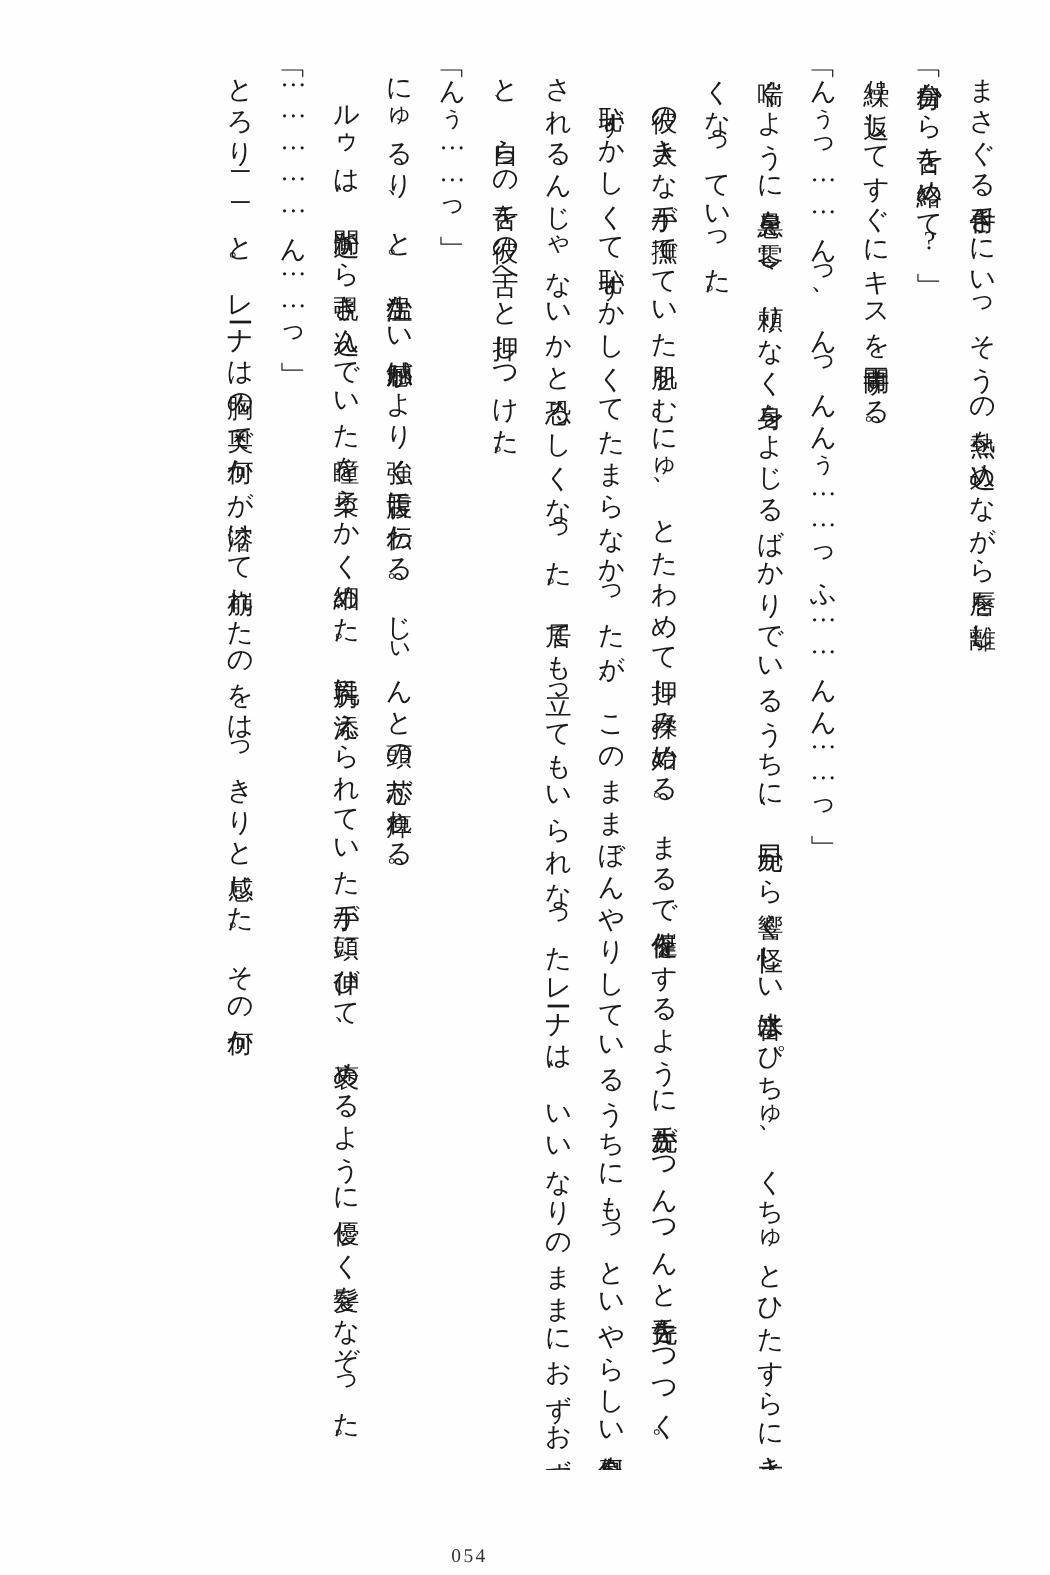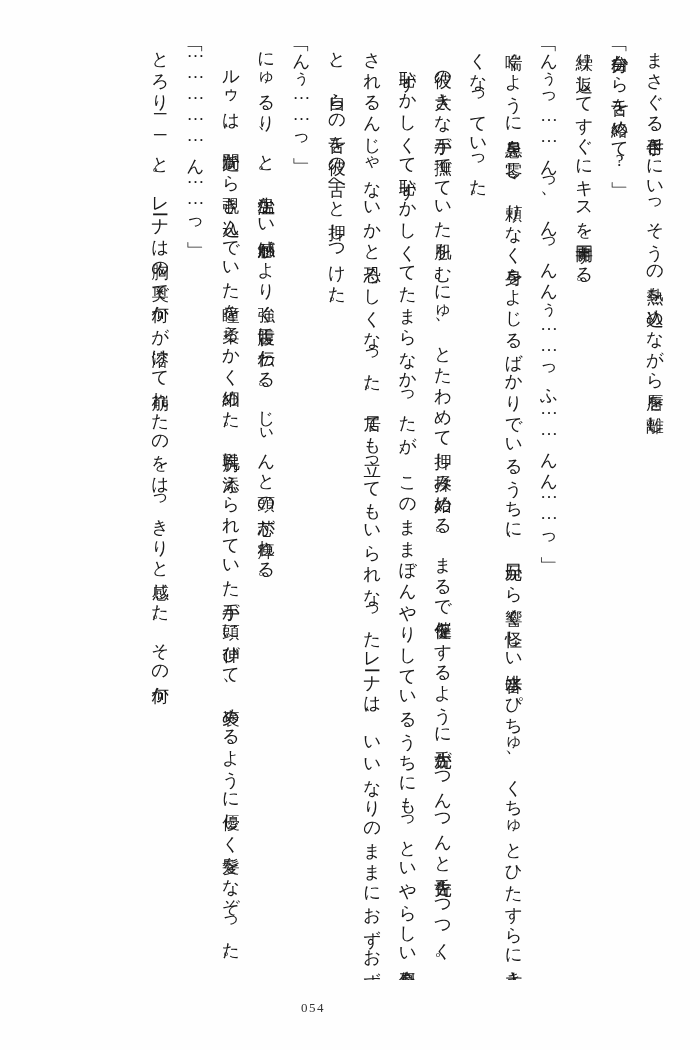--- a/index.html
+++ b/index.html
@@ -43,21 +43,21 @@
   #text-block p {
     margin: 0;
     padding: 0;
     text-indent: 1em;
   }
   #text-block p.noindent {
     text-indent: 0;
   }
   #page-number {
     position: absolute;
-    bottom: 34px;
+    bottom: 5px;
     left: 0;
     width: 626px;
     text-align: center;
     font-size: 13px;
     letter-spacing: 0.12em;
     color: #333;
     font-family: "Liberation Serif", "DejaVu Serif", serif;
   }
 </style>
 </head>

